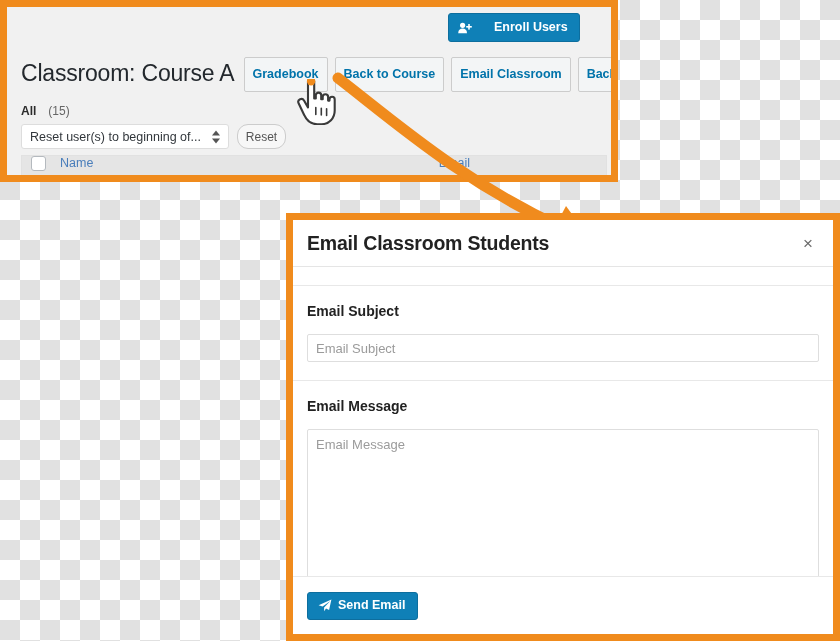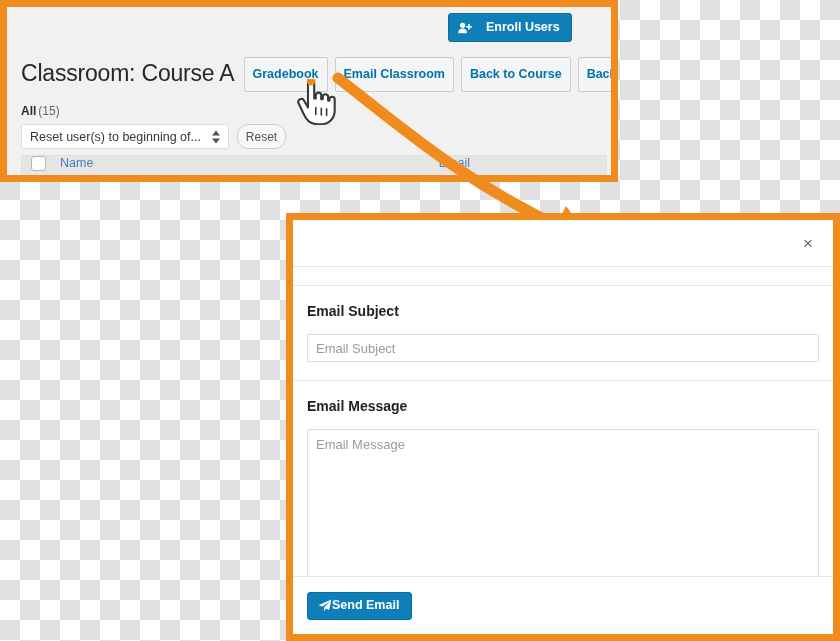--- a/index.html
+++ b/index.html
@@ -133,21 +133,21 @@
     position: absolute;
     left: 14px; top: 7px;
     width: 418px; height: 30px;
   }
   #enroll-users-btn {
     position: absolute;
     left: 441px; top: 6px;
     height: 29px;
     padding: 0 11px 0 9px;
   }
-  #enroll-users-btn .lbl { margin-left: 14px; }
+  #enroll-users-btn .lbl { margin-left: 22px; }
 
   #page-title-row {
     position: absolute;
     left: 14px; top: 52px;
     right: 0;
     height: 30px;
     display: flex;
     align-items: center;
   }
   #page-title {
@@ -161,21 +161,21 @@
   }
   #page-title-row .title-action { height: 35px; padding: 0 8px; margin-right: 7px; }
 
   #subsubsub {
     position: absolute;
     left: 14px; top: 97px;
     font-size: 12px;
     color: #23282d;
   }
   #subsubsub .all-label { font-weight: bold; color: #2b2b2b; }
-  #subsubsub .all-count { color: #666; margin-left: 2px; }
+  #subsubsub .all-count { color: #666; margin-left: 12px; }
 
   #reset-select {
     position: absolute;
     left: 14px; top: 117px;
     width: 208px; height: 25px;
     font-size: 12.5px;
   }
   #reset-btn {
     position: absolute;
     left: 230px; top: 117px;
@@ -343,21 +343,21 @@
     background: #ffffff;
     display: flex;
     align-items: center;
     padding-left: 14px;
     box-sizing: border-box;
   }
   #send-email-btn {
     height: 28px;
     padding: 0 12px 0 10px;
   }
-  #send-email-btn .lbl { }
+  #send-email-btn .lbl { margin-left: 6px; }
   .spacer-gap { height: 18px; }
 </style>
 </head>
 <body>
 
 <div id="checkerboard"></div>
 
 <div id="top-panel">
   <div id="top-panel-inner">
 
@@ -368,22 +368,22 @@
         <path d="M0.2 11.2 C0.2 8.2 2.1 6.6 4.6 6.6 C7.1 6.6 9 8.2 9 11.2 Z" fill="#ffffff"></path>
         <rect x="10.2" y="2.0" width="1.6" height="5.6" fill="#ffffff"></rect>
         <rect x="8.2" y="4.0" width="5.6" height="1.6" fill="#ffffff"></rect>
       </svg>
       <span class="lbl">Enroll Users</span>
     </button>
 
     <div id="page-title-row">
       <h1 id="page-title">Classroom: Course A</h1>
       <a class="title-action">Gradebook</a>
+      <a class="title-action">Back to Course</a>
       <a class="title-action">Email Classroom</a>
-      <a class="title-action">Back to Course</a>
       <a class="title-action">Back to Courses</a>
     </div>
 
     <div id="subsubsub">
       <span class="all-label">All</span><span class="all-count">(15)</span>
     </div>
 
     <div class="select-wrap" id="reset-select">
       <select class="wp-select" style="width:100%;height:100%;font-size:12.5px;">
         <option>Reset user(s) to beginning of...</option>
@@ -422,20 +422,21 @@
            C17.0 45.2 12.6 41.4 10.3 36.2 L4.6 24.3 C3.9 22.8 4.5 21.0 6.0 20.3
            C7.4 19.6 9.2 20.1 10.0 21.5 L14 28.4 Z" fill="#ffffff" stroke="#3a3a3a" stroke-width="2.1" stroke-linejoin="round"></path>
   <path d="M21.8 28.5 L21.8 35.5 M27.3 29.2 L27.3 36.0 M32.6 29.8 L32.6 36.4" stroke="#3a3a3a" stroke-width="1.6" stroke-linecap="round" fill="none"></path>
   <circle cx="17.1" cy="2.2" r="4.2" fill="#f08b1d"></circle>
 </svg>
 
 <div id="modal">
   <div id="modal-inner">
 
     <div id="modal-header">
+      <span id="modal-title">Email Classroom Students</span>
       <button id="modal-close">×</button>
     </div>
 
     <div id="modal-body">
 
       <div class="spacer-gap"></div>
       <div class="divider"></div>
 
       <div class="field-block">
         <label class="field-label">Email Subject</label>

